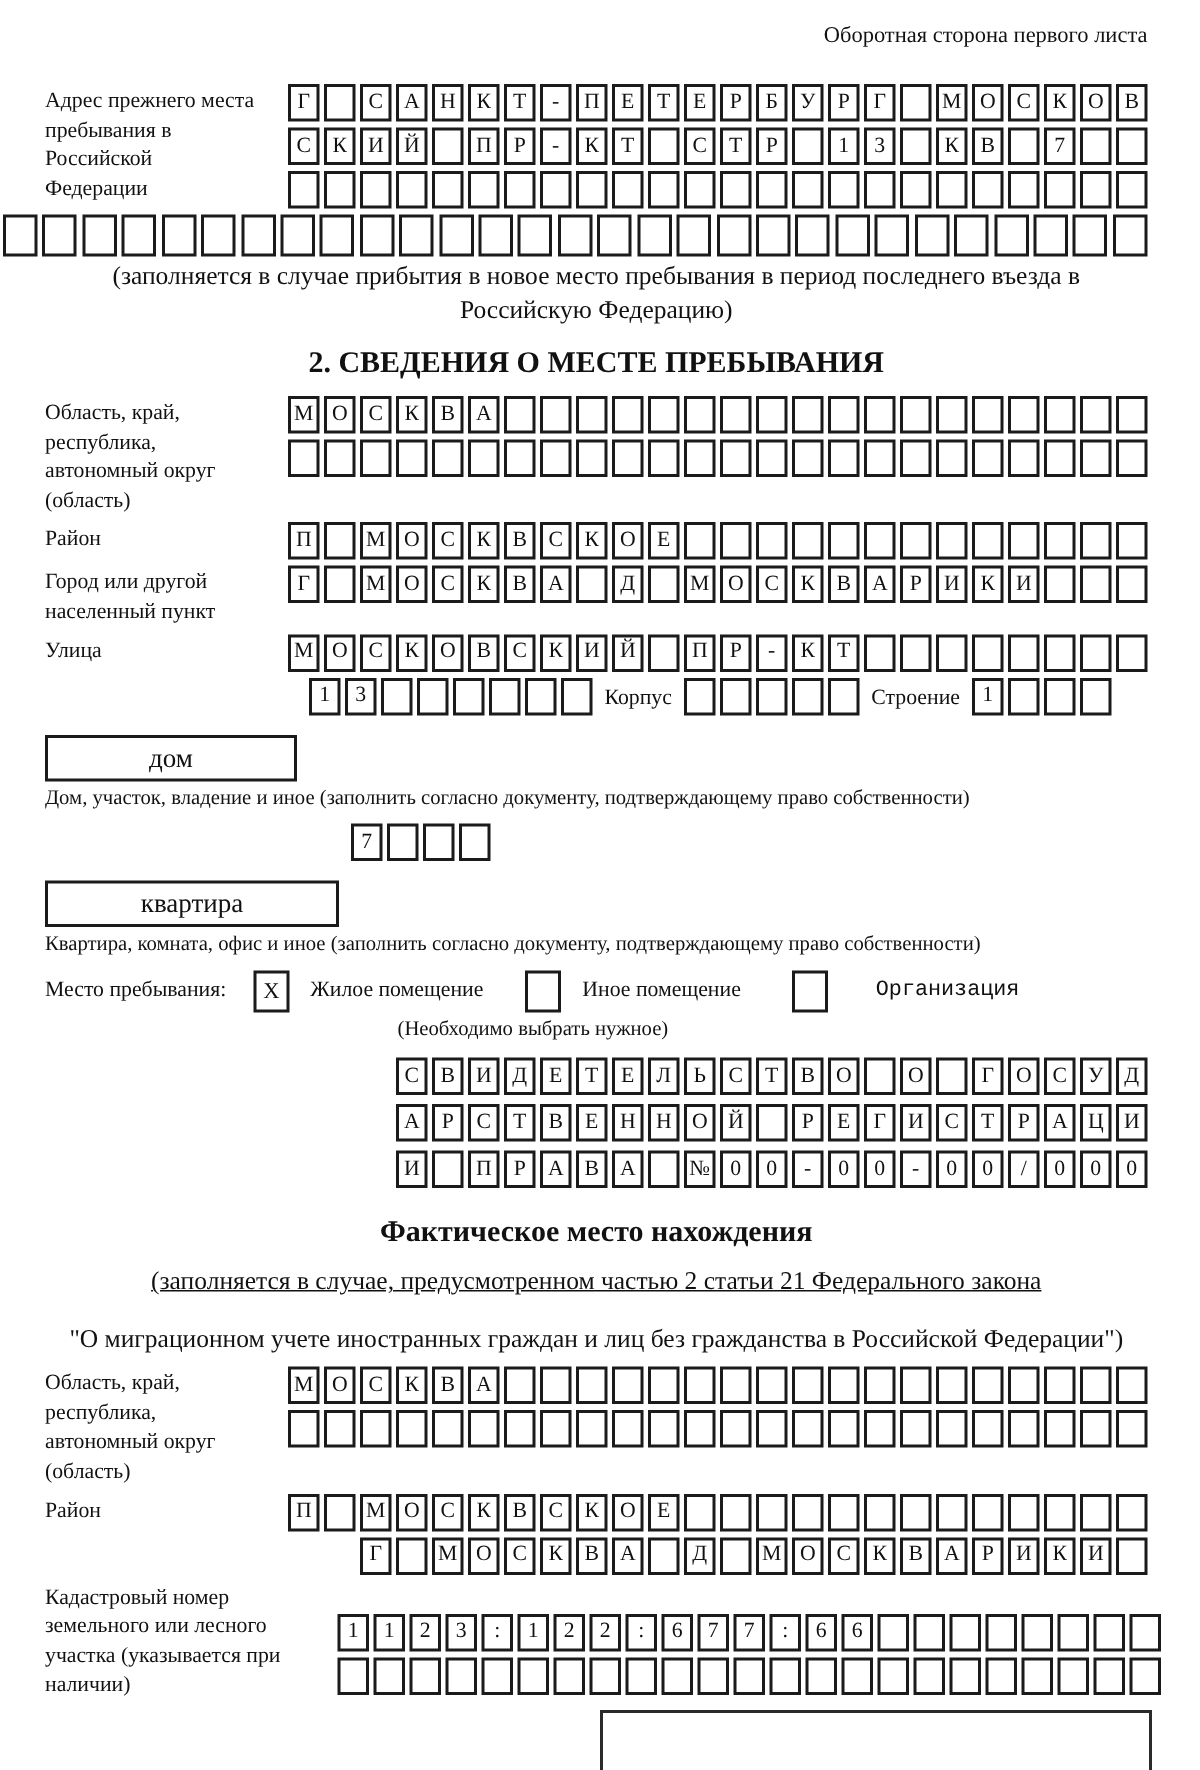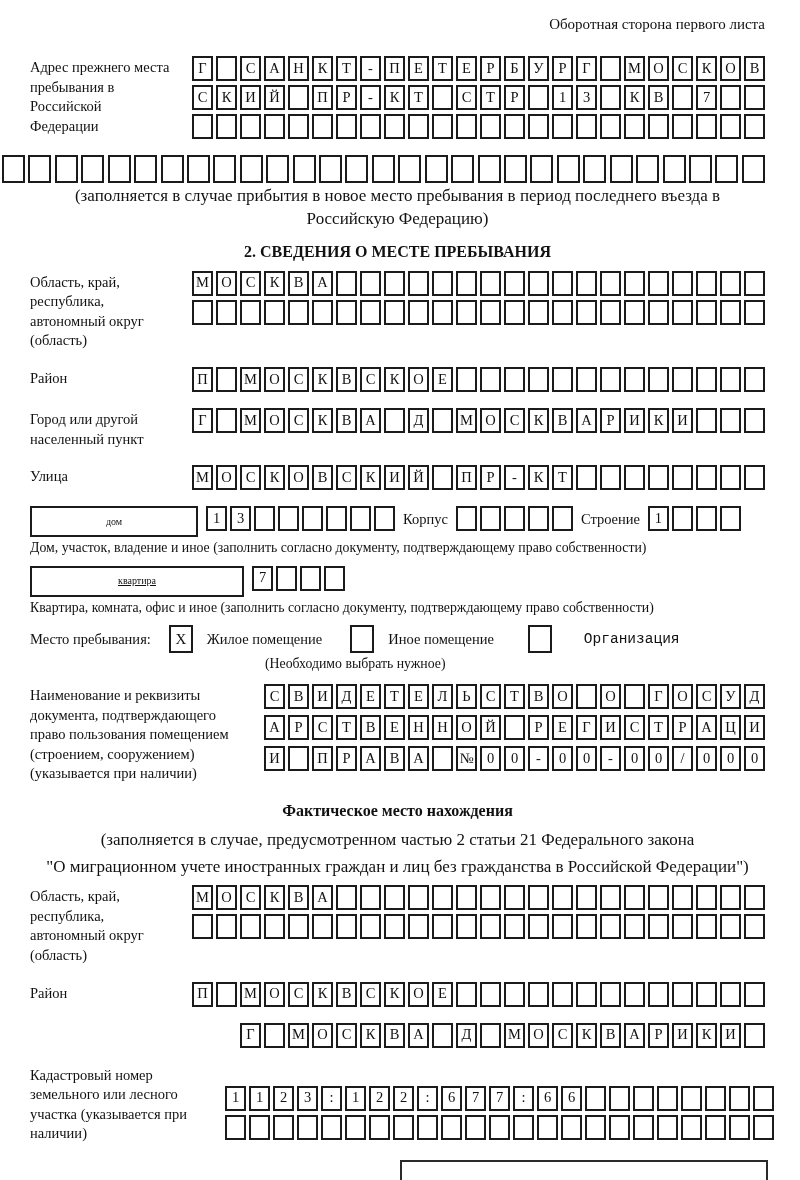--- a/index.html
+++ b/index.html
@@ -3,37 +3,37 @@
 <meta charset="utf-8">
 <style>
   html,body{margin:0;padding:0;background:#ffffff;color:#111;}
   body{
     width:800px;height:1180px;overflow:hidden;
     font-family:"Liberation Serif","DejaVu Serif",serif;
     font-size:14.5px;line-height:1.35;
     box-sizing:border-box;padding:14px 35px 0 30px;
   }
   .hdr-note{text-align:right;font-size:15px;margin-bottom:22px;}
-  .row{display:flex;align-items:flex-start;margin-bottom:16px;}
+  .row{display:flex;align-items:flex-start;margin-bottom:4px;}
   .lbl{flex:none;padding-top:2px;}
   .cells{display:flex;gap:3px;margin-left:auto;flex:none;}
   .cells.justify{margin-left:0;width:100%;justify-content:space-between;gap:0;}
   .cellcol{margin-left:auto;display:flex;flex-direction:column;gap:4px;}
   .cell{
     width:21px;height:25px;flex:none;box-sizing:border-box;
     border:2px solid #1b1b1b;display:flex;align-items:center;justify-content:center;
     font-size:14.5px;background:#fff;
   }
   .fullrow{margin-left:-28px;width:763px;margin-bottom:2px;}
   .fullrow .cell{width:23px;height:28px;}
   .note-c{text-align:center;font-size:17px;margin-bottom:6px;}
-  .sec-title{text-align:center;font-weight:bold;font-size:16px;margin:10px 0 8px 0;}
+  .sec-title{text-align:center;font-weight:bold;font-size:20px;margin:10px 0 8px 0;}
   .widebox{
     box-sizing:border-box;border:2px solid #1b1b1b;height:31px;
-    display:flex;align-items:center;justify-content:center;font-size:10px;background:#fff;flex:none;
+    display:flex;align-items:center;justify-content:center;font-size:18px;background:#fff;flex:none;margin-top:38px;
   }
   .inline-lbl{padding:4px 8px 0 8px;flex:none;text-align:center;}
   .caption{font-size:13.8px;margin:2px 0 8px 0;}
   .chkrow{display:flex;align-items:center;margin:6px 0 2px 0;}
   .chkbox{
     width:24px;height:28px;box-sizing:border-box;border:2px solid #1b1b1b;
     display:flex;align-items:center;justify-content:center;font-size:15px;margin:0 14px 0 18px;flex:none;
   }
   .chk-note{font-size:13.8px;margin:2px 0 10px 235px;}
   .doc-lbl{width:215px;}
@@ -346,21 +346,21 @@
   <div class="cells" style="margin-left:0;">
       <div class="cell">1</div>
       <div class="cell"></div>
       <div class="cell"></div>
       <div class="cell"></div>
     </div>
 </div>
 <div class="caption">Дом, участок, владение и иное (заполнить согласно документу, подтверждающему право собственности)</div>
 
 <div class="row mb0">
-  <div class="widebox" style="width:214px;text-decoration:underline;">квартира</div>
+  <div class="widebox" style="width:196px;">квартира</div>
   <div class="cells" style="margin-left:8px;">
       <div class="cell">7</div>
       <div class="cell"></div>
       <div class="cell"></div>
       <div class="cell"></div>
     </div>
   <div style="flex:1;"></div>
 </div>
 <div class="caption">Квартира, комната, офис и иное (заполнить согласно документу, подтверждающему право собственности)</div>
 
@@ -369,21 +369,20 @@
   <span class="chkbox">X</span>
   <span>Жилое помещение</span>
   <span class="chkbox" style="margin-left:28px;"></span>
   <span>Иное помещение</span>
   <span class="chkbox" style="margin-left:34px;"></span>
   <span style="margin-left:18px;font-family:Liberation Mono, monospace;">Организация</span>
 </div>
 <div class="chk-note">(Необходимо выбрать нужное)</div>
 
 <div class="row">
-  <div class="lbl doc-lbl">Наименование и реквизиты документа, подтверждающего право пользования помещением (строением, сооружением) (указывается при наличии)</div>
   <div class="cellcol" style="gap:6px;">
     <div class="cells">
         <div class="cell">С</div>
         <div class="cell">В</div>
         <div class="cell">И</div>
         <div class="cell">Д</div>
         <div class="cell">Е</div>
         <div class="cell">Т</div>
         <div class="cell">Е</div>
         <div class="cell">Л</div>
@@ -444,21 +443,21 @@
         <div class="cell">0</div>
         <div class="cell">/</div>
         <div class="cell">0</div>
         <div class="cell">0</div>
         <div class="cell">0</div>
       </div>
   </div>
 </div>
 
 <div class="sec-title" style="margin-top:16px;">Фактическое место нахождения</div>
-<div class="note-c" style="margin-bottom:4px;">(заполняется в случае, предусмотренном частью 2 статьи 21 Федерального закона</div>
+<div class="note-c" style="margin-bottom:16px;text-decoration:underline;">(заполняется в случае, предусмотренном частью 2 статьи 21 Федерального закона</div>
 <div class="note-c">"О миграционном учете иностранных граждан и лиц без гражданства в Российской Федерации")</div>
 
 <div class="row">
   <div class="lbl w148">Область, край, республика, автономный округ (область)</div>
   <div class="cellcol">
     <div class="cells">
         <div class="cell">М</div>
         <div class="cell">О</div>
         <div class="cell">С</div>
         <div class="cell">К</div>

